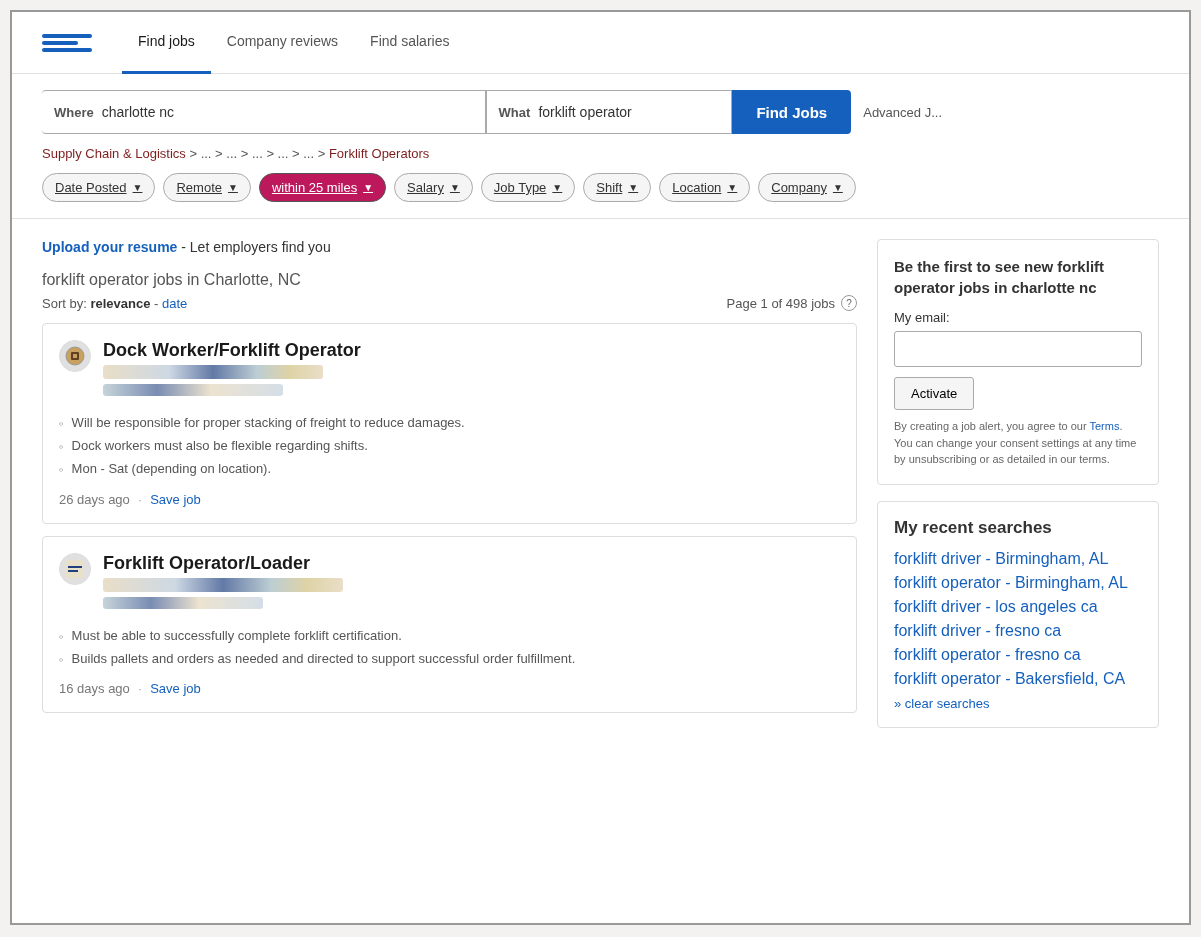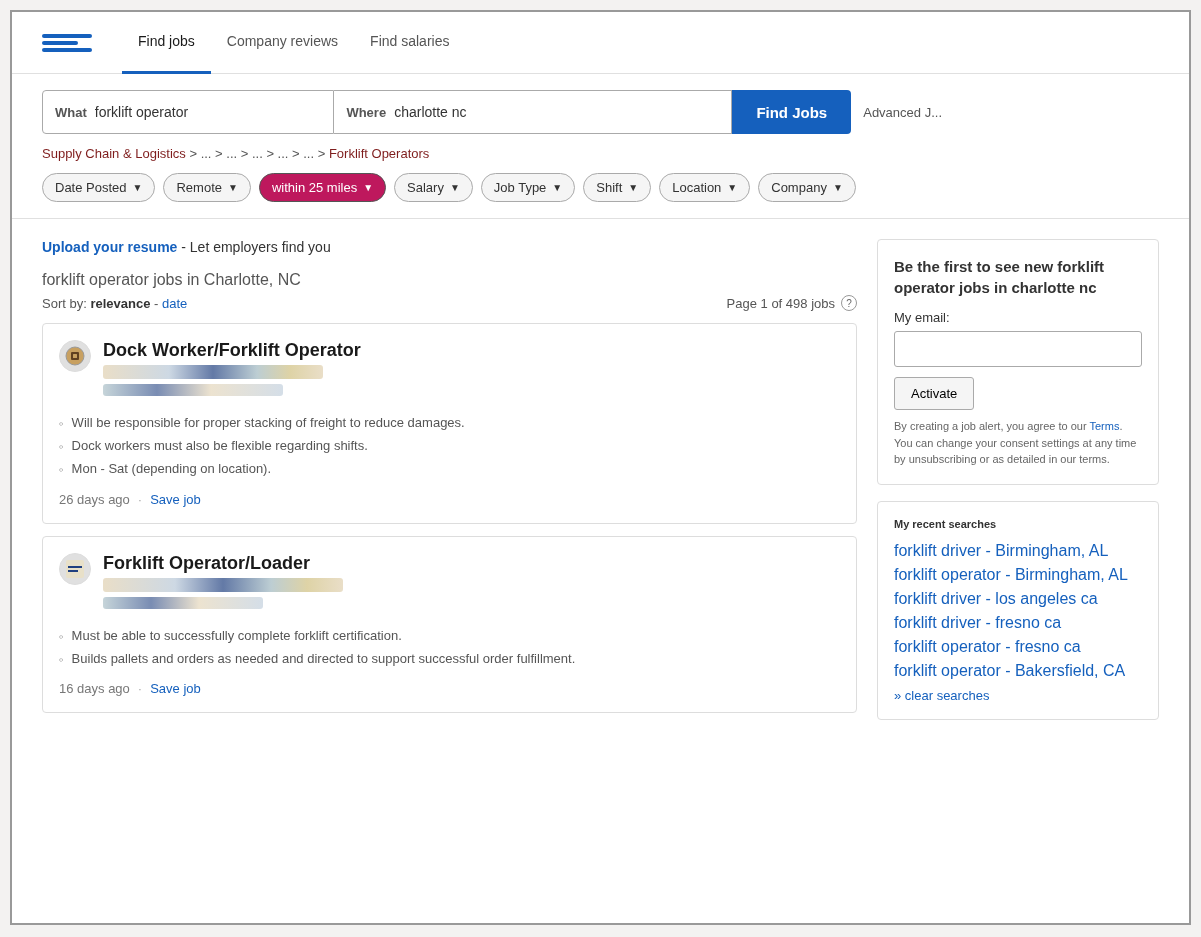--- a/index.html
+++ b/index.html
@@ -30,21 +30,21 @@
     .find-jobs-btn { background: #1560BD; color: #fff; border: none; padding: 0 24px; height: 44px; font-size: 15px; font-weight: bold; cursor: pointer; border-radius: 0 4px 4px 0; white-space: nowrap; }
     .advanced-link { display: flex; align-items: center; padding-left: 12px; font-size: 13px; color: #555; cursor: pointer; white-space: nowrap; }
     
     
     .breadcrumb { font-size: 13px; color: #1560BD; margin-bottom: 12px; }
     .breadcrumb span { color: #555; }
     .breadcrumb a { color: #7f1d1d; text-decoration: none; }
     
     
     .filter-bar { display: flex; gap: 8px; flex-wrap: wrap; padding-bottom: 4px; }
-    .filter-btn { display: flex; align-items: center; gap: 6px; padding: 6px 12px; border: 1px solid #aaa; border-radius: 20px; background: #f5f5f5; font-size: 13px; color: #333; cursor: pointer; white-space: nowrap; }
+    .filter-btn { display: flex; align-items: center; gap: 6px; padding: 6px 12px; border: 1px solid #aaa; border-radius: 20px; background: #f5f5f5; font-size: 13px; color: #333; cursor: pointer; white-space: nowrap; text-decoration: underline; }
     .filter-btn.active { background: #be185d; color: #fff; border-color: #555; }
     .chevron { font-size: 10px; }
     
     
     .main-content { display: flex; gap: 20px; padding: 20px 30px; }
     .left-col { flex: 1; min-width: 0; }
     .right-col { width: 282px; flex-shrink: 0; }
     
     
     .upload-banner { margin-bottom: 16px; font-size: 14px; }
@@ -80,21 +80,21 @@
     
     
     .sidebar-card { border: 1px solid #ddd; border-radius: 4px; padding: 16px; background: #fff; margin-bottom: 16px; }
     .sidebar-title { font-size: 15px; font-weight: bold; color: #333; margin-bottom: 12px; line-height: 1.4; }
     .email-label { font-size: 13px; color: #333; margin-bottom: 6px; }
     .email-input { width: 100%; height: 36px; border: 1px solid #aaa; border-radius: 3px; padding: 0 8px; font-size: 13px; outline: none; margin-bottom: 10px; }
     .activate-btn { border: 1px solid #aaa; background: #f5f5f5; padding: 8px 16px; font-size: 13px; border-radius: 3px; cursor: pointer; }
     .alert-disclaimer { font-size: 11px; color: #666; line-height: 1.5; margin-top: 8px; }
     .alert-disclaimer a { color: #1560BD; text-decoration: none; }
     
-    .recent-searches-title { font-size: 11px; font-weight: bold; color: #333; margin-bottom: 12px; }
+    .recent-searches-title { font-size: 17px; font-weight: bold; color: #333; margin-bottom: 12px; }
     .recent-search-item { font-size: 16px; color: #1560BD; margin-bottom: 6px; text-decoration: none; display: block; cursor: pointer; }
     .clear-searches { font-size: 13px; color: #1560BD; cursor: pointer; text-decoration: none; margin-top: 8px; display: block; }
   </style>
 </head>
 <body>
 
 <div class="outer-border">
 
   <div class="header">
     <div class="logo">
@@ -104,27 +104,27 @@
     </div>
     <nav class="nav-links">
       <a class="nav-link active">Find jobs</a>
       <a class="nav-link">Company reviews</a>
       <a class="nav-link">Find salaries</a>
     </nav>
   </div>
 
   <div class="search-section">
     <div class="search-row">
+      <div class="search-box where-box">
+        <span class="search-label">Where</span>
+        <input class="search-input" type="text" value="charlotte nc" style="">
+      </div>
       <div class="search-box">
         <span class="search-label">What</span>
         <input class="search-input" type="text" value="forklift operator" style="">
-      </div>
-      <div class="search-box where-box">
-        <span class="search-label">Where</span>
-        <input class="search-input" type="text" value="charlotte nc" style="">
       </div>
       <button class="find-jobs-btn">Find Jobs</button>
       <span class="advanced-link">Advanced J...</span>
     </div>
     <div class="breadcrumb">
       <a href="#">Supply Chain &amp; Logistics</a>
       <span> &gt; ... &gt; ... &gt; ... &gt; ... &gt; ... &gt; </span>
       <a href="#">Forklift Operators</a>
     </div>
     <div class="filter-bar">

